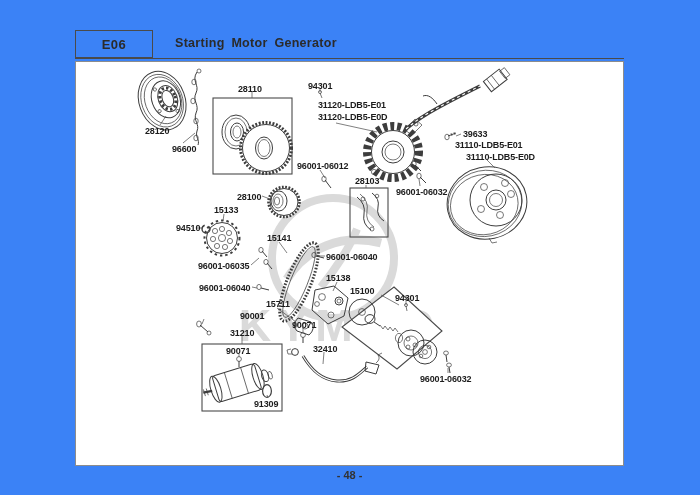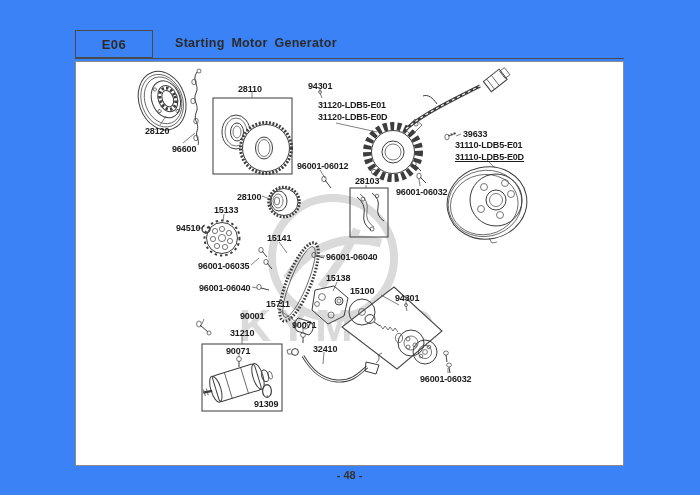--- a/index.html
+++ b/index.html
@@ -296,21 +296,21 @@
   <div id="labels">
       <div class="plabel" style="left: 145px; top: 126px;">28120</div>
       <div class="plabel" style="left: 172px; top: 144px;">96600</div>
       <div class="plabel" style="left: 238px; top: 84px;">28110</div>
       <div class="plabel" style="left: 308px; top: 81px;">94301</div>
       <div class="plabel" style="left: 318px; top: 100px;">31120-LDB5-E01</div>
       <div class="plabel" style="left: 318px; top: 112px;">31120-LDB5-E0D</div>
       <div class="plabel" style="left: 297px; top: 161px;">96001-06012</div>
       <div class="plabel" style="left: 463px; top: 129px;">39633</div>
       <div class="plabel" style="left: 455px; top: 140px;">31110-LDB5-E01</div>
-      <div class="plabel" style="left: 455px; top: 152px; text-decoration: underline;">31110-LDB5-E0D</div>
+      <div class="plabel" style="left: 466px; top: 152px;">31110-LDB5-E0D</div>
       <div class="plabel" style="left: 396px; top: 187px;">96001-06032</div>
       <div class="plabel" style="left: 355px; top: 176px;">28103</div>
       <div class="plabel" style="left: 237px; top: 192px;">28100</div>
       <div class="plabel" style="left: 214px; top: 205px;">15133</div>
       <div class="plabel" style="left: 176px; top: 223px;">94510</div>
       <div class="plabel" style="left: 267px; top: 233px;">15141</div>
       <div class="plabel" style="left: 198px; top: 261px;">96001-06035</div>
       <div class="plabel" style="left: 326px; top: 252px;">96001-06040</div>
       <div class="plabel" style="left: 199px; top: 283px;">96001-06040</div>
       <div class="plabel" style="left: 266px; top: 299px;">15711</div>

